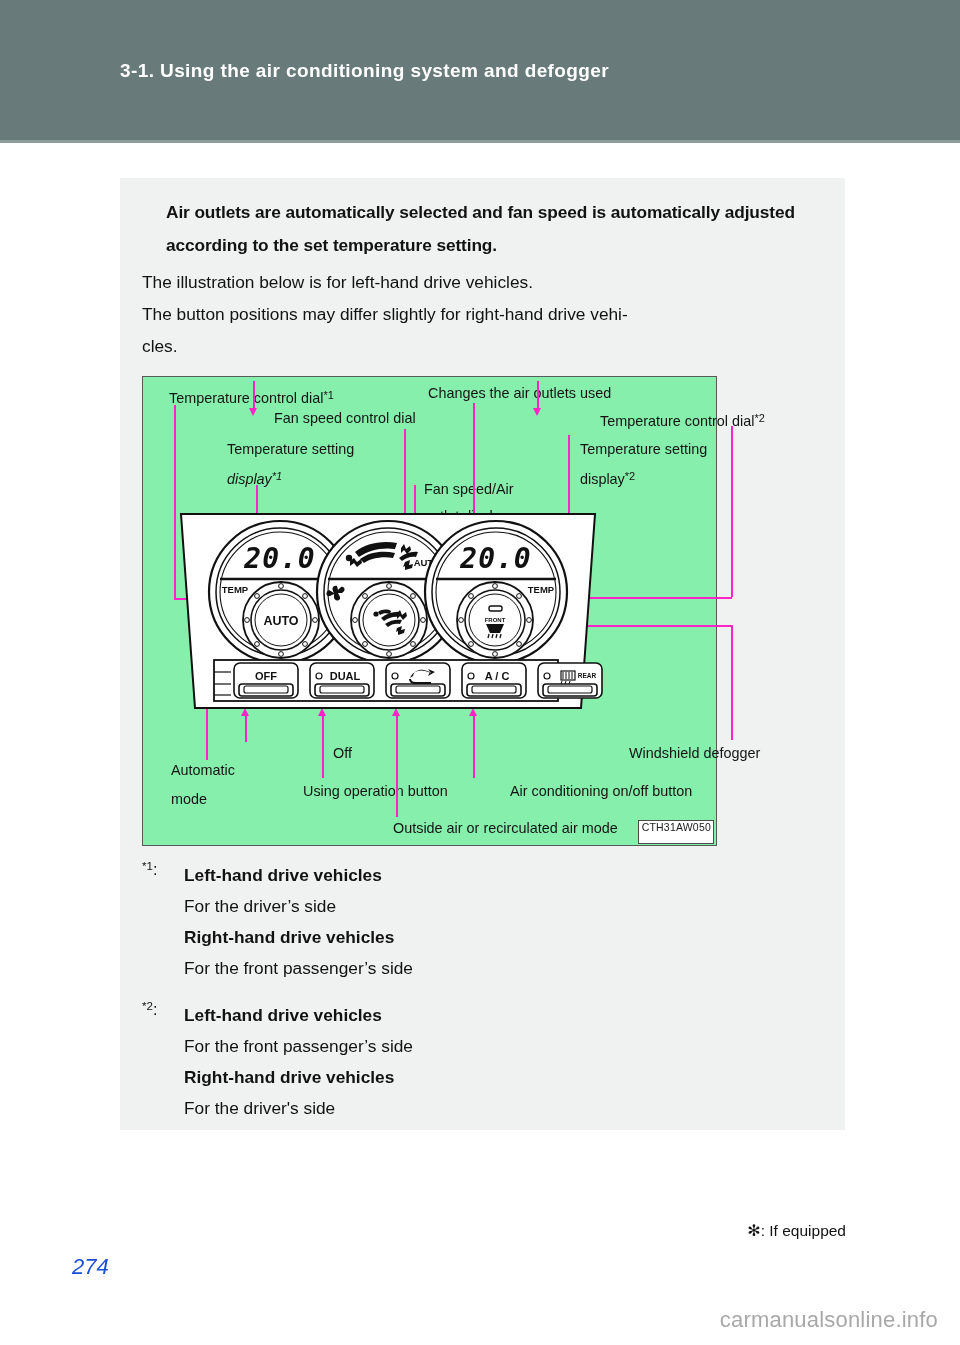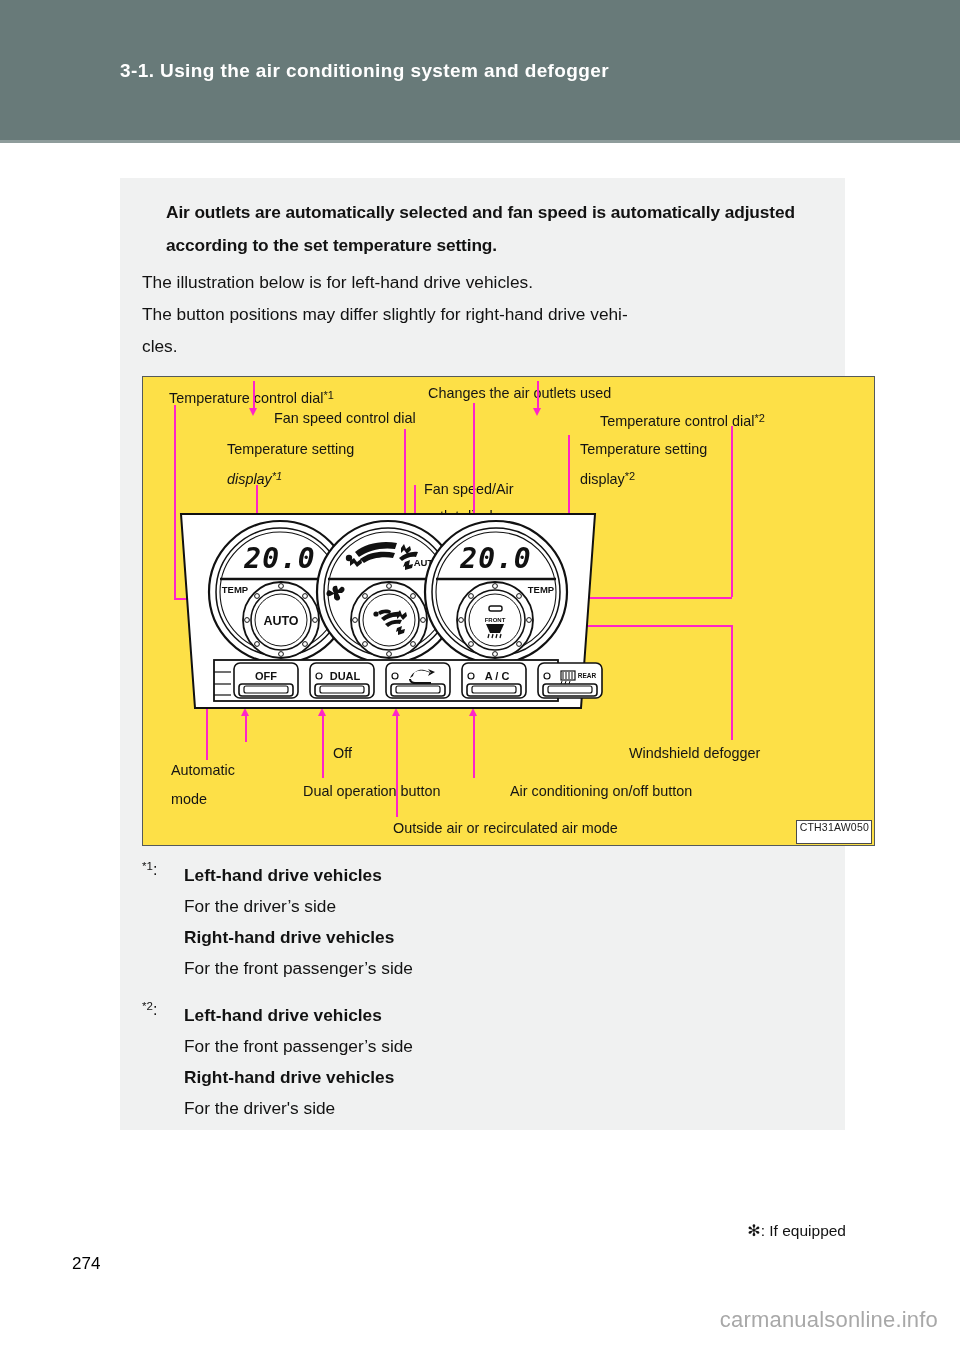--- a/index.html
+++ b/index.html
@@ -74,22 +74,22 @@
   }
   .body-para .justify {
     text-align: justify;
     text-align-last: left;
   }
 
   
   .diagram {
     position: absolute;
     left: 22px; top: 198px;
-    width: 733px; height: 470px;
-    background: #fde047;
+    width: 575px; height: 470px;
+    background: #86efac;
     border: 1px solid #555a5a;
   }
   .diagram-code {
     position: absolute; right: 2px; bottom: 1px;
     font-size: 10.5px; color: #1a1a1a;
     border: 1px solid #4a4a4a;
     background: #ffffff;
     padding: 0 2px 10px 3px;
     letter-spacing: 0.2px;
   }
@@ -163,21 +163,21 @@
 
   
   .if-equipped {
     position: absolute; right: 114px; top: 1221px;
     font-size: 15.5px; color: #121212;
     white-space: nowrap;
   }
   .if-equipped .ast { font-size: 16px; }
   .page-number {
     position: absolute; left: 72px; top: 1254px;
-    font-size: 17px; color: #000000; font-weight: normal;
+    font-size: 22px; color: #1d4ed8; font-weight: normal; font-style: italic;
   }
   .watermark {
     position: absolute; right: 22px; top: 1307px;
     font-size: 22px; color: #a8a8a8;
     letter-spacing: 0.2px;
     white-space: nowrap;
   }
 
   
   .ac-wrap {
@@ -231,21 +231,21 @@
         <div style="margin-top:6px;"><span>display</span><sup>*2</sup></div>
       </div>
 
       <div class="dlabel" style="left:28px; top:383px;">
         <div>Automatic</div>
         <div style="margin-top:8px;">mode</div>
       </div>
 
       <div class="dlabel" style="left:190px; top:366px;"><span>Off</span></div>
 
-      <div class="dlabel" style="left:160px; top:404px;"><span>Dual operation button</span></div>
+      <div class="dlabel" style="left:160px; top:404px;"><span>Using operation button</span></div>
 
       <div class="dlabel" style="left:367px; top:404px;"><span>Air conditioning on/off button</span></div>
 
       <div class="dlabel" style="left:486px; top:366px;"><span>Windshield defogger</span></div>
 
       <div class="dlabel" style="left:250px; top:441px;"><span>Outside air or recirculated air mode</span></div>
 
       <div class="lead v" style="left:31px; top:28px; height:193px;"></div>
       <div class="lead h" style="left:31px; top:221px; width:225px;"></div>
       <div class="arrow right" style="left:254px; top:217.5px;"></div>

